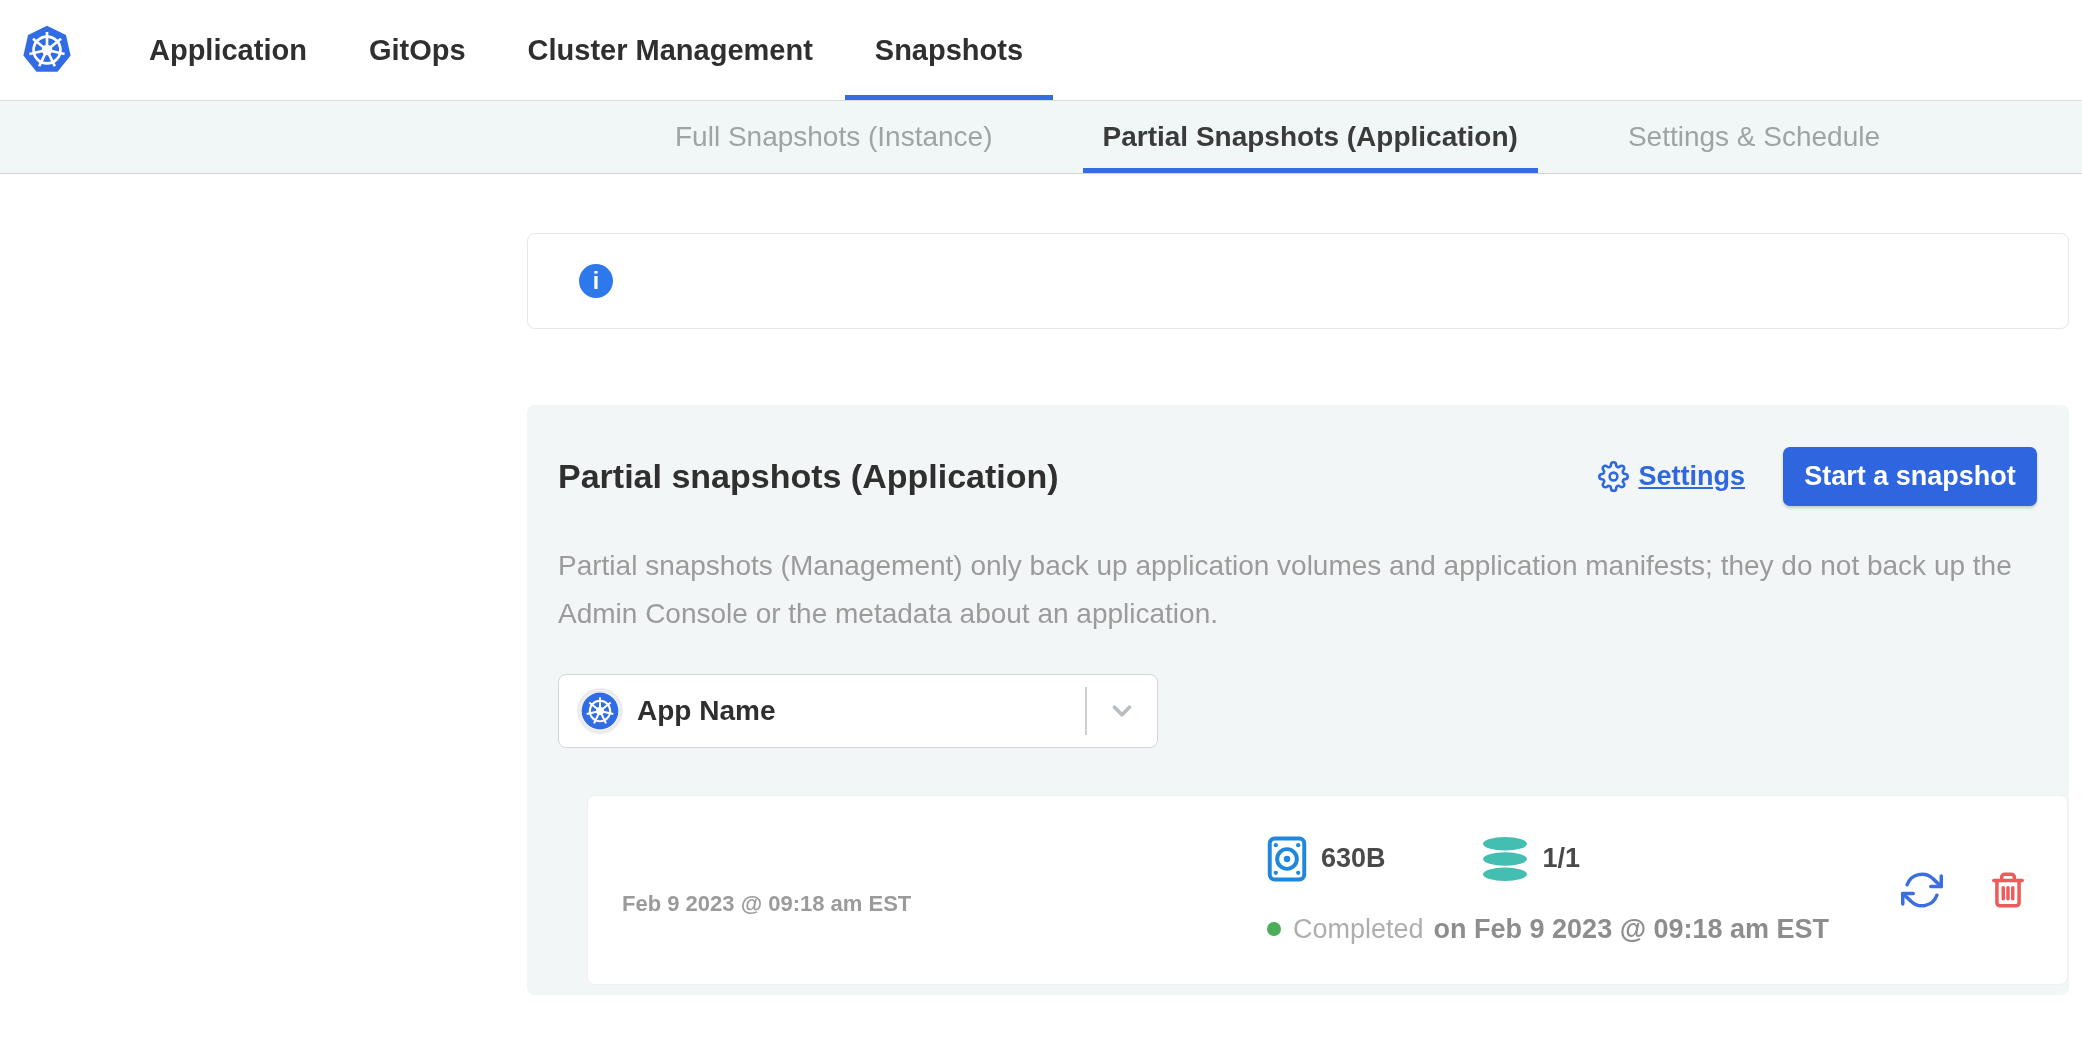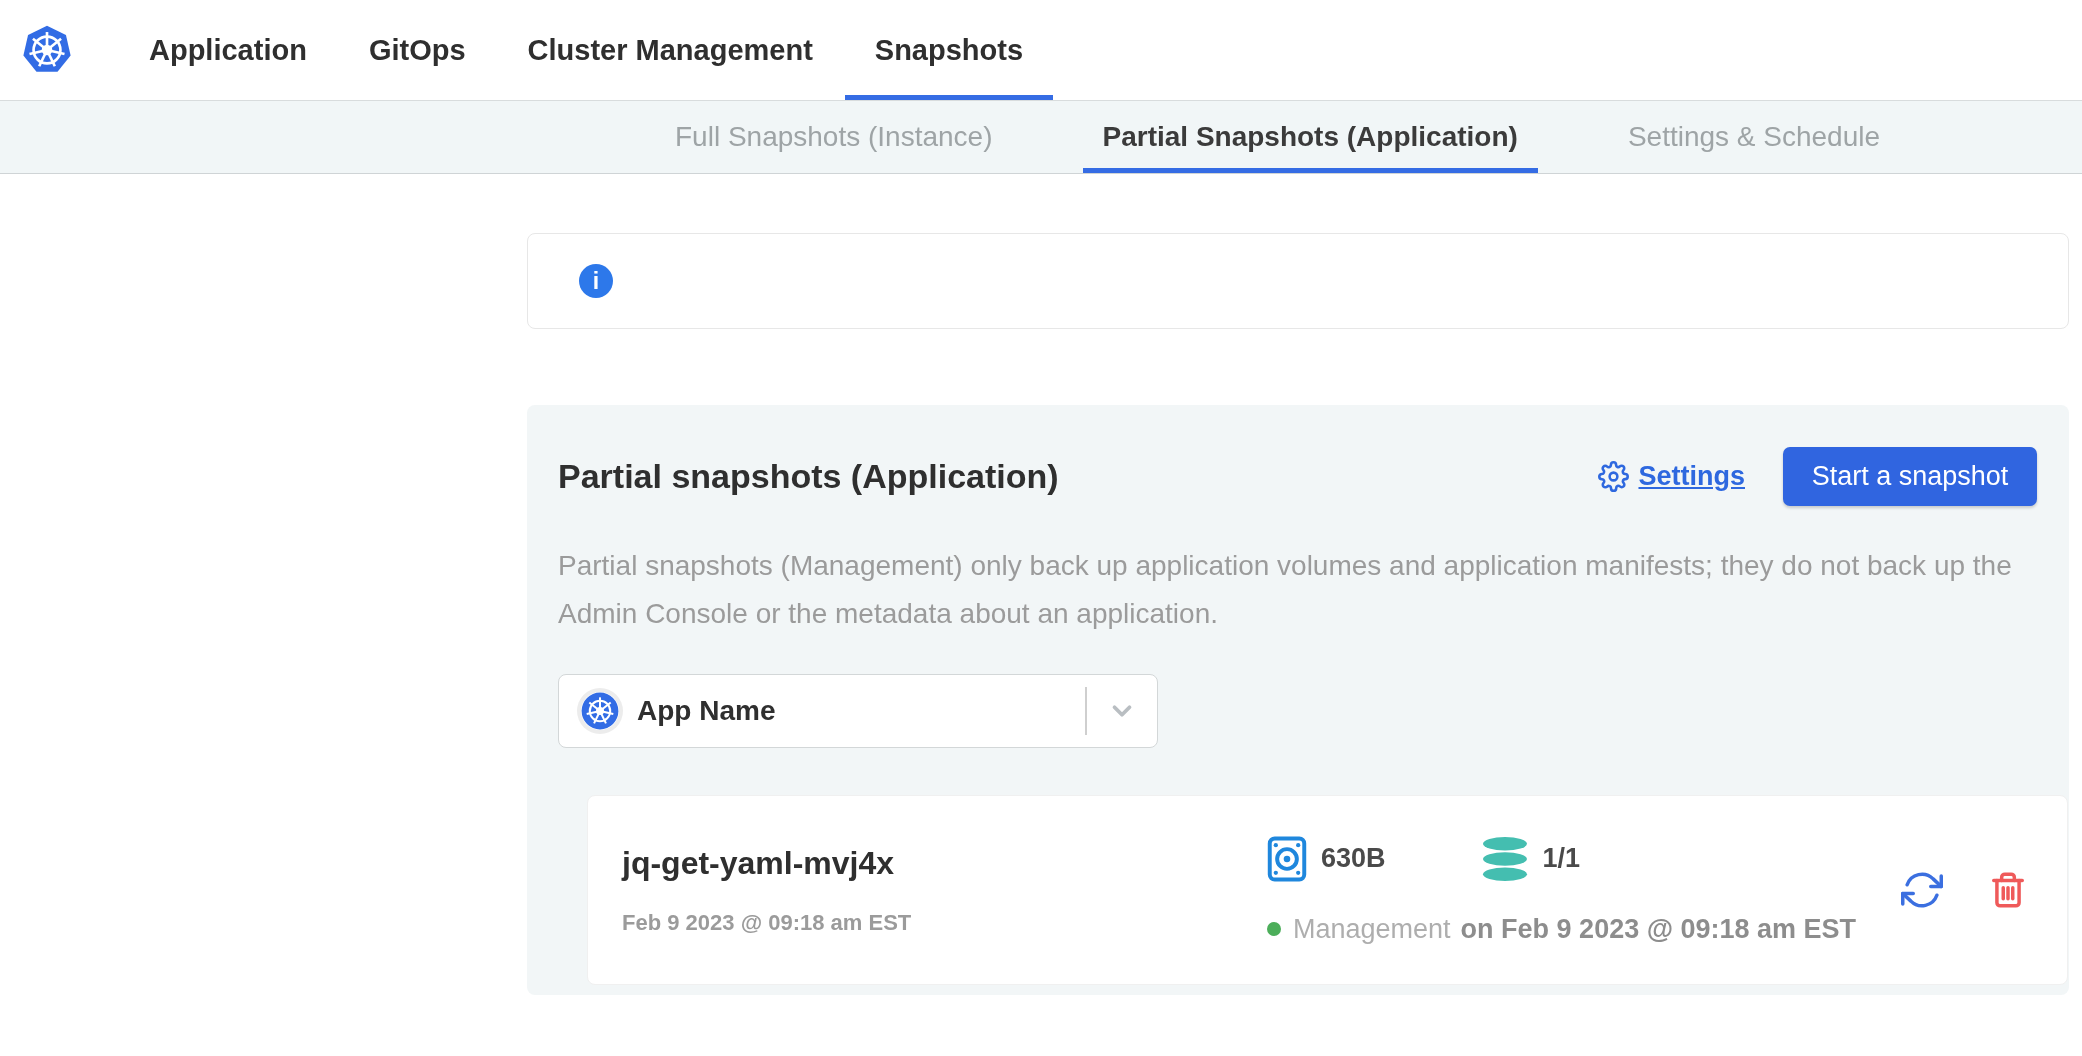--- a/index.html
+++ b/index.html
@@ -56,21 +56,21 @@
     background:#f2f6f7; border-radius:8px;
     padding:42px 32px 0 31px;
   }
   .panel-header { display:flex; align-items:center; }
   .panel-title { font-size:34px; font-weight:bold; color:#2f2f2f; }
   .header-right { margin-left:auto; display:flex; align-items:center; }
   .settings-link { display:flex; align-items:center; gap:9px; cursor:pointer; }
   .settings-link span { color:#2e68df; font-weight:bold; font-size:27px; text-decoration:underline; }
   .start-btn {
     margin-left:38px; width:254px; height:59px;
-    background:#3065e0; color:#fff; font-weight:normal; font-size:27px;
+    background:#3065e0; color:#fff; font-weight:bold; font-size:27px;
     font-family:"Liberation Sans", sans-serif;
     border:none; border-radius:7px; cursor:pointer;
     box-shadow:0 2px 3px rgba(0,0,0,0.18);
   }
   .panel-desc { margin-top:36px; width:1470px; font-size:28px; color:#9b9b9b; line-height:48px; }
 
   
   .app-select {
     margin-top:36px; width:600px; height:74px;
     background:#fff; border:1px solid #d3d7d8; border-radius:8px;
@@ -180,21 +180,20 @@
     <div class="select-divider"></div>
     <div class="chevron-box">
       <svg viewBox="0 0 24 24" width="30" height="30" fill="none" stroke="#b9bec2" stroke-width="3" stroke-linecap="round" stroke-linejoin="round">
         <polyline points="6 9 12 15 18 9"></polyline>
       </svg>
     </div>
   </div>
 
   <div class="snapshot-card">
     <div class="snap-col-main">
-      <div class="snap-name">jq-get-yaml-mvj4x</div>
       <div class="snap-date">Feb 9 2023 @ 09:18 am EST</div>
     </div>
 
     <div class="snap-col-stats">
       <div class="stats-row">
         <svg viewBox="0 0 24 28" width="40" height="46" fill="none" stroke="#1f87dd" stroke-width="2.4">
           <rect x="1.5" y="1.5" width="21" height="25" rx="3"></rect>
           <circle cx="12" cy="14" r="6"></circle>
           <circle cx="12" cy="14" r="2" fill="#1f87dd" stroke="none"></circle>
           <circle cx="5.2" cy="5.6" r="1.3" fill="#1f87dd" stroke="none"></circle>
@@ -207,21 +206,21 @@
           <svg viewBox="0 0 24 22" width="48" height="44" fill="#44beb0">
             <ellipse cx="12" cy="3.4" rx="11" ry="3.4"></ellipse>
             <ellipse cx="12" cy="11" rx="11" ry="3.4"></ellipse>
             <ellipse cx="12" cy="18.6" rx="11" ry="3.4"></ellipse>
           </svg>
           <span class="stat-val">1/1</span>
         </span>
       </div>
       <div class="stats-row">
         <span class="status-dot"></span>
-        <span class="status-label">Management</span>
+        <span class="status-label">Completed</span>
         <span class="status-detail">on Feb 9 2023 @ 09:18 am EST</span>
       </div>
     </div>
 
     <div class="snap-actions">
       <button class="icon-btn">
         <svg viewBox="0 0 24 24" width="42" height="42" fill="none" stroke="#3b6fe0" stroke-width="2" stroke-linecap="round" stroke-linejoin="round">
           <polyline points="23 4 23 10 17 10"></polyline>
           <polyline points="1 20 1 14 7 14"></polyline>
           <path d="M3.51 9a9 9 0 0 1 14.85-3.36L23 10"></path>

